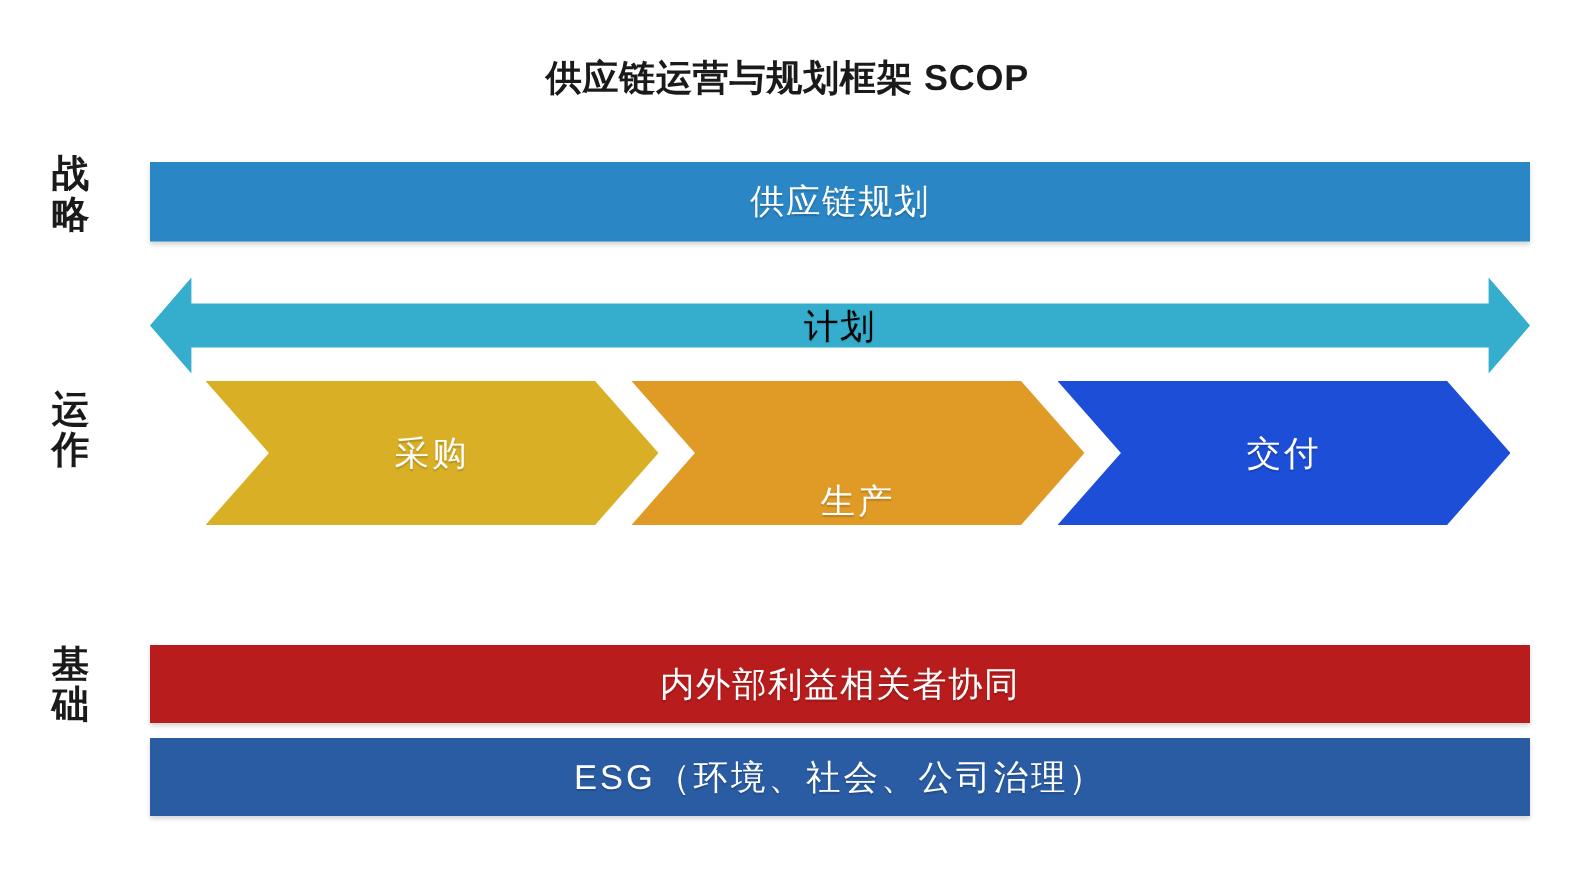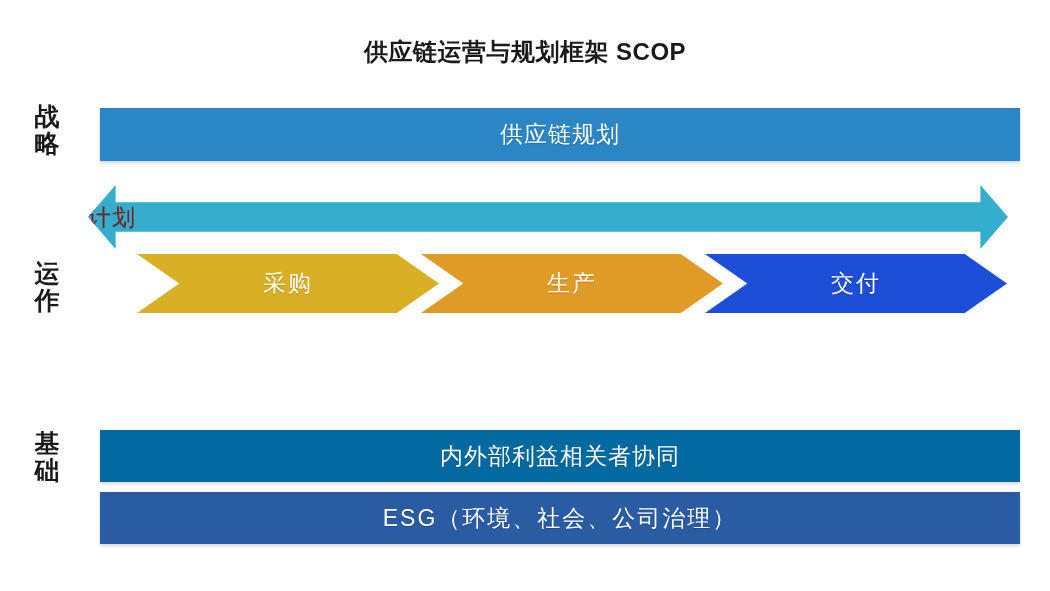--- a/index.html
+++ b/index.html
@@ -76,40 +76,41 @@
     top: 108px;
     height: 53px;
     background: #2b86c5;
     box-shadow: 0 2px 3px rgba(0,0,0,0.16);
   }
 
   
   #row-stakeholder {
     top: 430px;
     height: 52px;
-    background: #0369a1;
+    background: #b91c1c;
     box-shadow: 0 2px 3px rgba(0,0,0,0.16);
   }
   #row-esg {
     top: 492px;
     height: 52px;
     background: #2a5ca4;
     box-shadow: 0 2px 3px rgba(0,0,0,0.16);
   }
   #row-esg .bar-text { letter-spacing: 2px; }
 
   
   .dbl-arrow {
     position: absolute;
-    left: 88px;
+    left: 100px;
     width: 920px;
     height: 64px;
     display: flex;
     align-items: center;
-    color: #7f1d1d;
+    justify-content: center;
+    color: #000000;
     -webkit-clip-path: polygon(
         0% 50%,
         3.0% 0%,
         3.0% 27%,
         97.0% 27%,
         97.0% 0%,
         100% 50%,
         97.0% 100%,
         97.0% 73%,
         3.0% 73%,
@@ -143,41 +144,42 @@
   #row-chevrons {
     position: absolute;
     left: 137px;
     top: 254px;
     width: 875px;
     height: 79px;
     display: flex;
   }
   .chevron {
     position: relative;
-    height: 59px;
+    height: 96px;
     display: flex;
     align-items: center;
     justify-content: center;
     color: #ffffff;
     -webkit-clip-path: polygon(0% 0%, 86% 0%, 100% 50%, 86% 100%, 0% 100%, 14% 50%);
     clip-path: polygon(0% 0%, 86% 0%, 100% 50%, 86% 100%, 0% 100%, 14% 50%);
   }
   .chevron .bar-text {
     font-size: 23px;
     letter-spacing: 2px;
   }
   #chevron-source {
     width: 302px;
     margin-left: 0;
     background: #d9af25;
   }
   #chevron-make {
     width: 302px;
     margin-left: -18px;
     background: #e09a26;
+    align-items: flex-end;
   }
   #chevron-deliver {
     width: 302px;
     margin-left: -18px;
     background: #1d4ed8;
   }
 </style>
 </head>
 <body>
 

